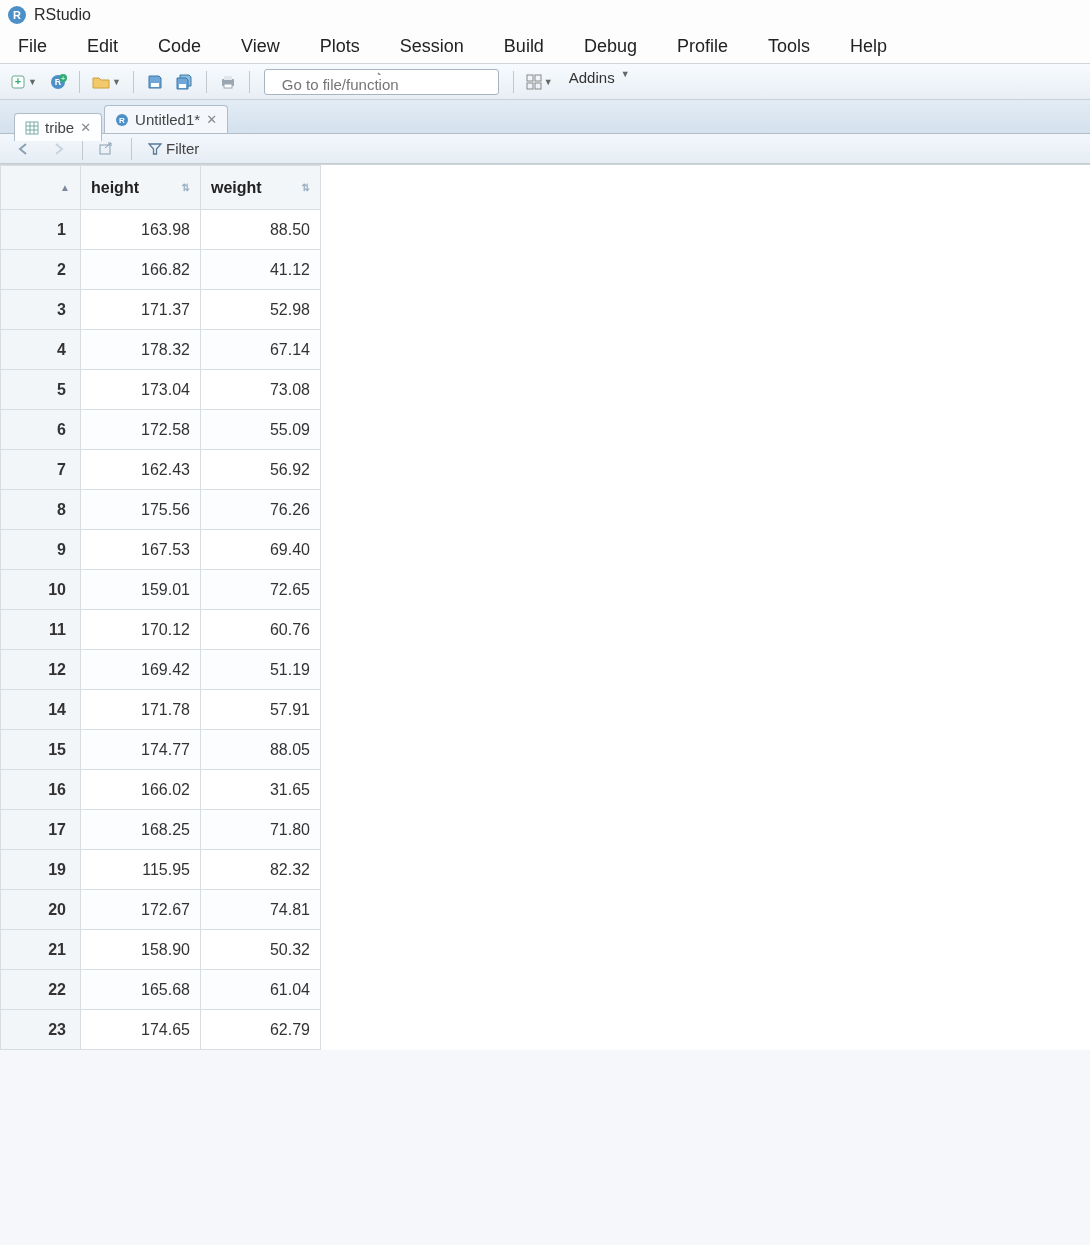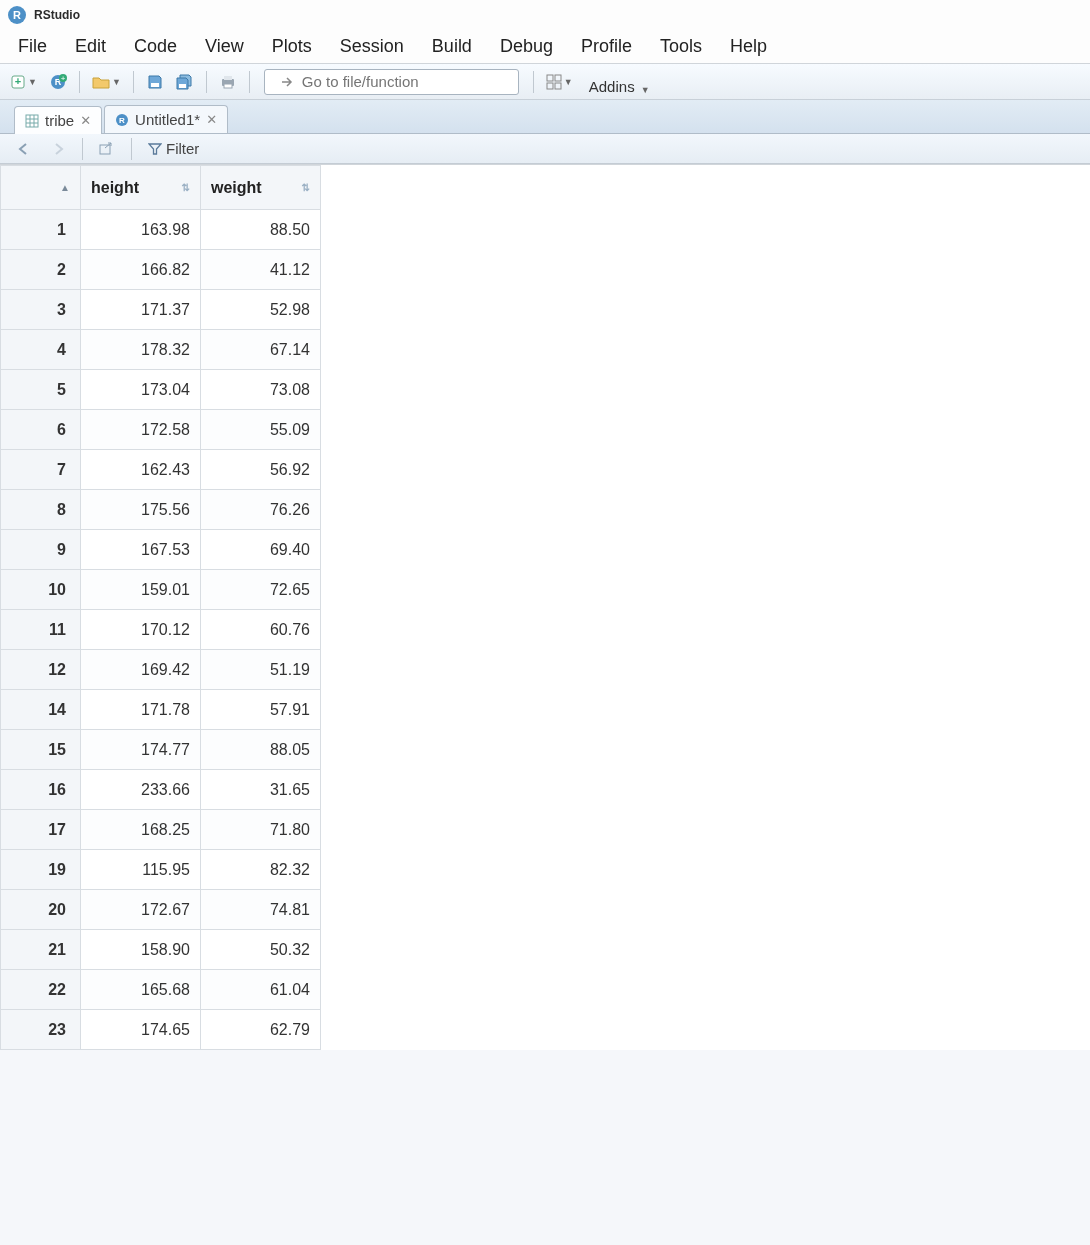--- a/index.html
+++ b/index.html
@@ -2,39 +2,39 @@
 <html><head>
 <meta charset="utf-8">
 <style>
   * { box-sizing: border-box; }
   html,body { margin:0; padding:0; font-family: "Segoe UI", Arial, sans-serif; font-size:15px; color:#333; }
   body { background:#f5f7fa; width:1090px; }
 
   
   .title-bar { height:30px; display:flex; align-items:center; padding:4px 8px; background:#fdfdfd; }
   .rstudio-logo { width:18px; height:18px; border-radius:50%; background:#4d90c7; display:flex; align-items:center; justify-content:center; font-size:11px; font-weight:bold; color:#fff; margin-right:8px;}
-  .title-text { font-weight:700; font-size:12px; color:#2b2b2b; }
-
-  
-  .menu-bar { display:flex; align-items:center; height:34px; background:#fdfdfd; border-bottom:1px solid #d0d5da; padding:0 4px; gap:0;}
+  .title-text { font-weight:400; font-size:16px; color:#2b2b2b; }
+
+  
+  .menu-bar { display:flex; align-items:center; height:34px; background:#fdfdfd; border-bottom:1px solid #d0d5da; padding:0 4px; gap:12px;}
   .menu-item { padding:4px 14px; font-size:18px; color:#222; cursor:default; }
 
   
   .toolbar { display:flex; align-items:center; height:36px; background:linear-gradient(#f7fbff,#e8eef4); border-bottom:1px solid #c8d0d8; padding:0 6px; gap:4px;}
   .tb-btn { display:flex; align-items:center; justify-content:center; min-width:26px; height:26px; border:1px solid transparent; border-radius:3px; cursor:default; padding:0 3px;}
   .tb-sep { width:1px; height:22px; background:#c0c8d0; margin:0 4px; }
   .tb-drop { font-size:9px; color:#666; margin-left:2px;}
-  .goto-box { display:flex; align-items:center; height:26px; border:1px solid #a8b4c0; border-radius:3px; background:#fff; padding:0 15px; margin:0 6px; min-width:230px;}
+  .goto-box { display:flex; align-items:center; height:26px; border:1px solid #a8b4c0; border-radius:3px; background:#fff; padding:0 15px; margin:0 6px; min-width:230px;flex-direction:column;}
   .goto-box input { border:none; outline:none; font-size:15px; color:#666; flex:1; background:transparent;}
-  .addins-btn { display:flex; align-items:flex-end; padding:0 8px; height:26px; font-size:15px; color:#333;}
+  .addins-btn { display:flex; align-items:flex-start; padding:0 8px; height:26px; font-size:15px; color:#333;}
 
   
   .tab-strip { display:flex; align-items:flex-end; height:34px; background:linear-gradient(#e2ecf5,#d4e1ee); border-bottom:1px solid #b0bcc8; padding:6px 8px 0 14px; gap:2px;}
   .tab { display:flex; align-items:center; height:28px; padding:0 10px; background:#f4f8fc; border:1px solid #b0bcc8; border-bottom:none; border-radius:4px 4px 0 0; font-size:15px; color:#444; gap:6px;}
-  .tab.active { background:#fdfeff; position:relative; top:1px;}
+  .tab.active { background:#fdfeff; position:relative; top:8px;}
   .tab-close { font-size:13px; color:#888; }
   .tab-icon { width:14px; height:14px; }
 
   
   .sub-tb { display:flex; align-items:center; height:30px; background:linear-gradient(#f2f7fc,#e6edf4); border-bottom:1px solid #c4ccd4; padding:0 10px; gap:6px;text-align:center;}
   .sub-btn { display:flex; align-items:center; gap:4px; padding:2px 6px; font-size:15px; color:#444;}
 
   
   .data-wrap { background:#fff; border-top:1px solid #d0d5da; overflow:hidden;}
   table.data { border-collapse:collapse; width:auto; font-size:16px; }
@@ -282,21 +282,21 @@
           <td>171.78</td>
           <td>57.91</td>
         </tr>
         <tr>
           <td class="rownum">15</td>
           <td>174.77</td>
           <td>88.05</td>
         </tr>
         <tr>
           <td class="rownum">16</td>
-          <td>233.66</td>
+          <td>166.02</td>
           <td>31.65</td>
         </tr>
         <tr>
           <td class="rownum">17</td>
           <td>168.25</td>
           <td>71.80</td>
         </tr>
         <tr>
           <td class="rownum">19</td>
           <td>115.95</td>

